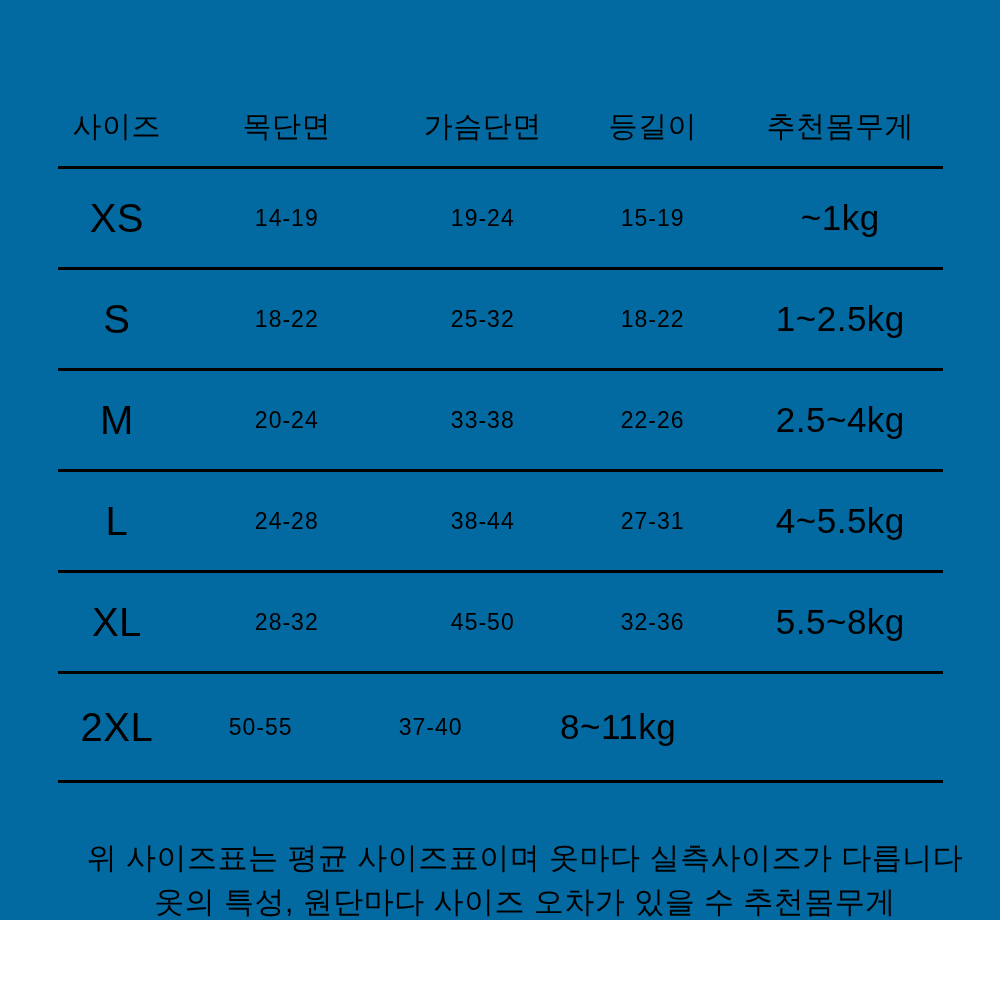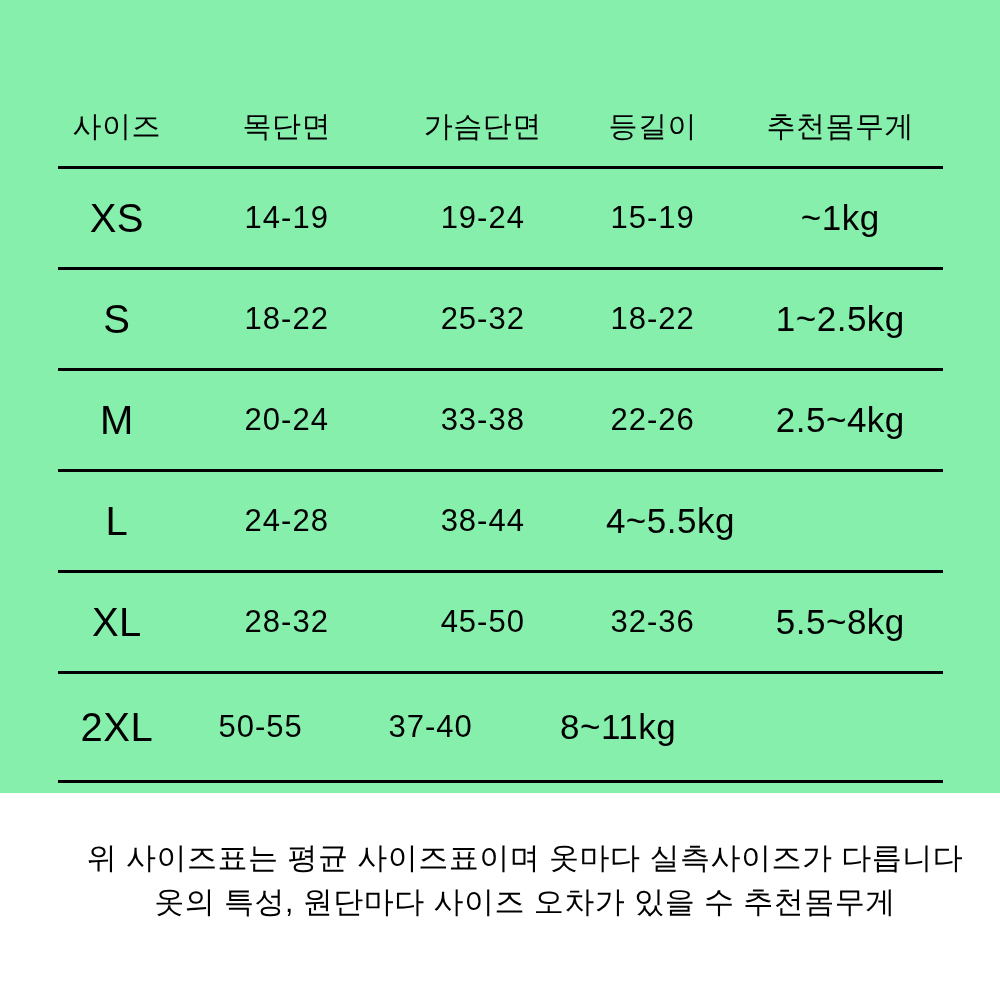--- a/index.html
+++ b/index.html
@@ -9,22 +9,22 @@
     height: 1000px;
     background: #ffffff;
     font-family: "Liberation Sans", "DejaVu Sans", sans-serif;
     color: #000000;
     font-weight: 300;
     overflow: hidden;
   }
   .page {
     position: relative;
     width: 1000px;
-    height: 793px;
-    background: #86efac;
+    height: 920px;
+    background: #0369a1;
   }
   .size-table {
     position: absolute;
     left: 58px;
     top: 88px;
     width: 885px;
   }
   .trow {
     display: flex;
     align-items: center;
@@ -47,21 +47,21 @@
   .c1 { width: 13.3%; }
   .c2 { width: 25.1%; }
   .c3 { width: 19.2%; }
   .c4 { width: 19.2%; }
   .c5 { width: 23.2%; }
   .header-row .cell {
     font-size: 29px;
     letter-spacing: 0.5px;
   }
   .cell.size-cell   { font-size: 40px; letter-spacing: 0.5px; }
-  .cell.num-cell    { font-size: 31px; letter-spacing: 1px; }
+  .cell.num-cell    { font-size: 23px; letter-spacing: 1px; }
   .cell.weight-cell { font-size: 35px; letter-spacing: 0.5px; }
   .footnote {
     position: absolute;
     top: 836px;
     left: 0;
     width: 1000px;
     text-align: center;
     font-size: 30px;
     line-height: 44px;
     letter-spacing: 0.5px;
@@ -104,20 +104,21 @@
       <div class="cell c2 num-cell">20-24</div>
       <div class="cell c3 num-cell">33-38</div>
       <div class="cell c4 num-cell">22-26</div>
       <div class="cell c5 weight-cell">2.5~4kg</div>
     </div>
 
     <div class="trow">
       <div class="cell c1 size-cell">L</div>
       <div class="cell c2 num-cell">24-28</div>
       <div class="cell c3 num-cell">38-44</div>
+      <div class="cell c4 num-cell">27-31</div>
       <div class="cell c5 weight-cell">4~5.5kg</div>
     </div>
 
     <div class="trow">
       <div class="cell c1 size-cell">XL</div>
       <div class="cell c2 num-cell">28-32</div>
       <div class="cell c3 num-cell">45-50</div>
       <div class="cell c4 num-cell">32-36</div>
       <div class="cell c5 weight-cell">5.5~8kg</div>
     </div>

